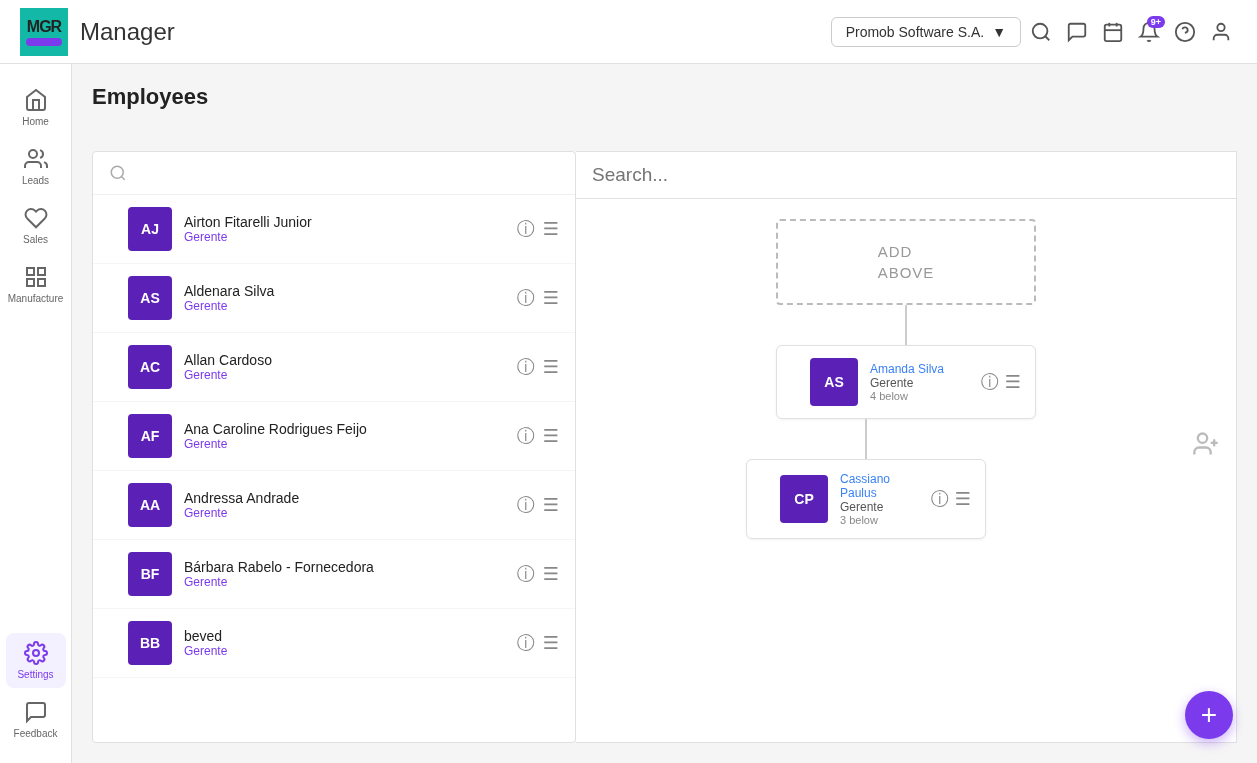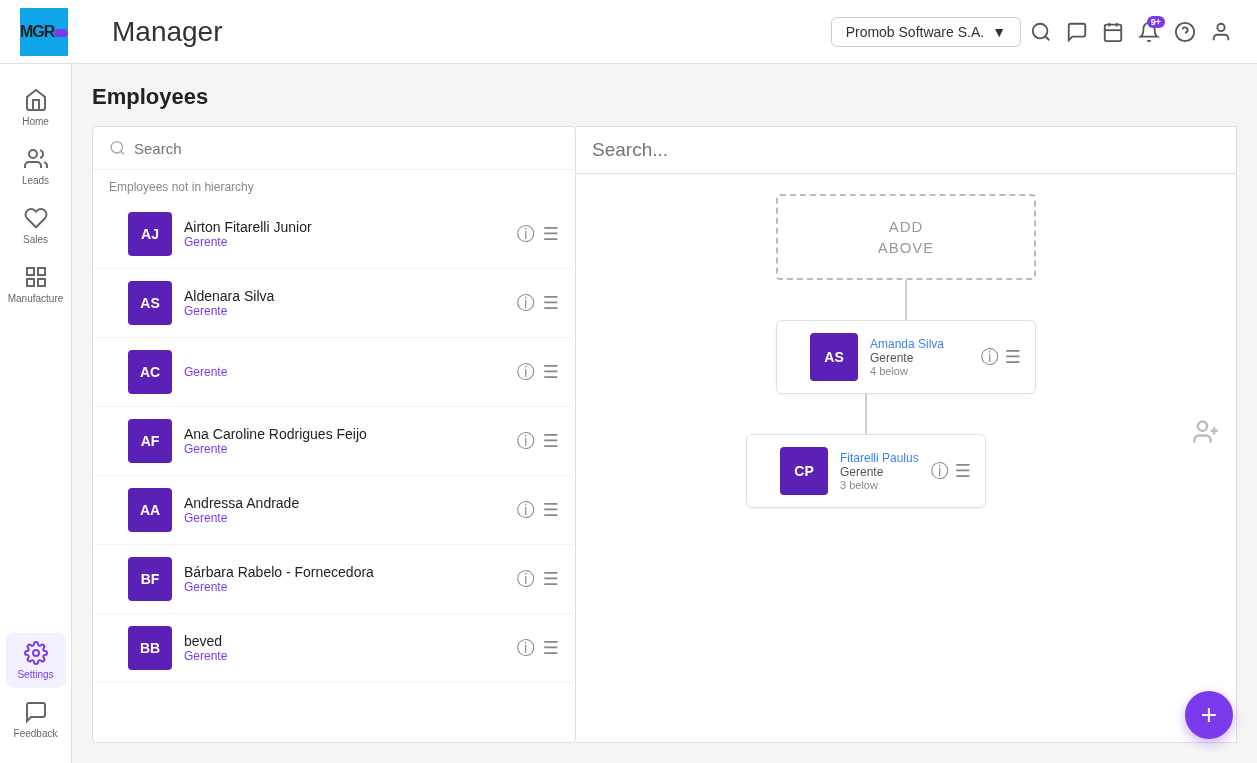--- a/index.html
+++ b/index.html
@@ -12,30 +12,30 @@
       border-bottom: 1px solid #e0e0e0;
       display: flex;
       align-items: center;
       padding: 0 20px;
       justify-content: space-between;
       flex-shrink: 0;
     }
     .header-left { display: flex; align-items: center; gap: 12px; }
     .logo-box {
       width: 48px; height: 48px;
-      background: #0ea5e9;
-      display: flex; flex-direction: row; align-items: center; justify-content: center;
+      background: #14b8a6;
+      display: flex; flex-direction: column; align-items: center; justify-content: center;
     }
     .logo-mgr {
       font-weight: 900; font-size: 16px; color: #222; letter-spacing: -1px;
     }
     .logo-bar {
       width: 36px; height: 8px; background: #7c3aed; border-radius: 4px; margin-top: 2px;
     }
-    .app-title { font-size: 28px; font-weight: 400; color: #333; margin-left: 32px; }
+    .app-title { font-size: 24px; font-weight: 400; color: #333; }
     .header-right { display: flex; align-items: center; gap: 4px; }
     .company-selector {
       border: 1px solid #ccc; border-radius: 6px; padding: 6px 14px;
       display: flex; align-items: center; gap: 8px; cursor: pointer;
       font-size: 14px; color: #333; background: #fff;
     }
     .header-icon { width: 32px; height: 32px; display: flex; align-items: center; justify-content: center; cursor: pointer; color: #555; font-size: 20px; position: relative; }
     .notif-badge {
       position: absolute; top: 0; right: 0;
       background: #7c3aed; color: #fff; font-size: 9px; border-radius: 10px;
@@ -54,21 +54,21 @@
     .sidebar-item {
       width: 60px; display: flex; flex-direction: column; align-items: center;
       padding: 8px 4px; border-radius: 8px; cursor: pointer; color: #666;
       font-size: 10px; gap: 4px;
     }
     .sidebar-item.active { color: #7c3aed; background: #f3f0ff; }
     .sidebar-item svg { width: 24px; height: 24px; }
     .sidebar-spacer { flex: 1; }
 
     
-    .content { flex: 1; display: flex; flex-direction: column; padding: 20px; overflow: hidden; }
+    .content { flex: 1; display: flex; flex-direction: column; padding: 20px; overflow: hidden; gap: 25px; }
     .page-title { font-size: 22px; font-weight: 600; color: #222; margin-bottom: 16px; }
 
     
     .panels { display: flex; flex: 1; gap: 0; overflow: hidden; }
 
     
     .left-panel {
       width: 484px; background: #fff; border: 1px solid #e0e0e0; border-radius: 4px;
       display: flex; flex-direction: column; overflow: hidden; flex-shrink: 0;
     }
@@ -119,21 +119,21 @@
     .hierarchy-canvas {
       flex: 1; padding: 20px; overflow: auto; position: relative;
       display: flex; flex-direction: column; align-items: center;
     }
 
     
     .add-above-btn {
       border: 2px dashed #bbb; border-radius: 4px; width: 260px; padding: 20px;
       display: flex; align-items: center; justify-content: center;
       color: #999; font-size: 15px; letter-spacing: 1px; cursor: pointer;
-      margin-bottom: 0; text-align: center; line-height: 1.4;
+      margin-bottom: 0; text-align: left; line-height: 1.4;
     }
 
     
     .connector { width: 2px; background: #ccc; height: 40px; margin: 0 auto; }
 
     
     .hier-card {
       border: 1px solid #e0e0e0; border-radius: 6px; background: #fff;
       display: flex; align-items: center; padding: 12px 14px; gap: 12px;
       width: 260px; box-shadow: 0 1px 3px rgba(0,0,0,0.05);
@@ -272,23 +272,21 @@
     <h1 class="page-title">Employees</h1>
 
     <div class="panels">
 
       <div class="left-panel">
         <div class="search-bar">
           <svg width="18" height="18" viewBox="0 0 24 24" fill="none" stroke="#aaa" stroke-width="2">
               <circle cx="11" cy="11" r="8"></circle>
               <line x1="21" y1="21" x2="16.65" y2="16.65"></line>
             </svg>
-          <input class="search-input" type="text" placeholder="Search" style="">
         </div>
-        <div class="section-label">Employees not in hierarchy</div>
         <div class="employee-list">
 
           <div class="employee-item">
             <div class="avatar">AJ</div>
             <div class="emp-info">
               <div class="emp-name">Airton Fitarelli Junior</div>
               <div class="emp-role">Gerente</div>
             </div>
             <div class="emp-actions">
               <span class="action-icon">ⓘ</span>
@@ -304,20 +302,21 @@
             </div>
             <div class="emp-actions">
               <span class="action-icon">ⓘ</span>
               <span class="action-icon">☰</span>
             </div>
           </div>
 
           <div class="employee-item">
             <div class="avatar">AC</div>
             <div class="emp-info">
+              <div class="emp-name">Allan Cardoso</div>
               <div class="emp-role">Gerente</div>
             </div>
             <div class="emp-actions">
               <span class="action-icon">ⓘ</span>
               <span class="action-icon">☰</span>
             </div>
           </div>
 
           <div class="employee-item">
             <div class="avatar">AF</div>
@@ -395,21 +394,21 @@
             </div>
           </div>
 
           <div style="display:flex; flex-direction:column; align-items:center; margin-left: -80px;">
             <div class="connector"></div>
           </div>
 
           <div class="hier-card" style="margin-left: -80px; width: 240px;">
             <div class="avatar hier-avatar" style="background:#5b21b6;">CP</div>
             <div class="hier-info">
-              <div class="hier-name">Fitarelli Paulus</div>
+              <div class="hier-name">Cassiano Paulus</div>
               <div class="hier-role">Gerente</div>
               <div class="hier-below">3 below</div>
             </div>
             <div class="hier-actions">
               <span class="action-icon">ⓘ</span>
               <span class="action-icon">☰</span>
             </div>
           </div>
 
         </div>

